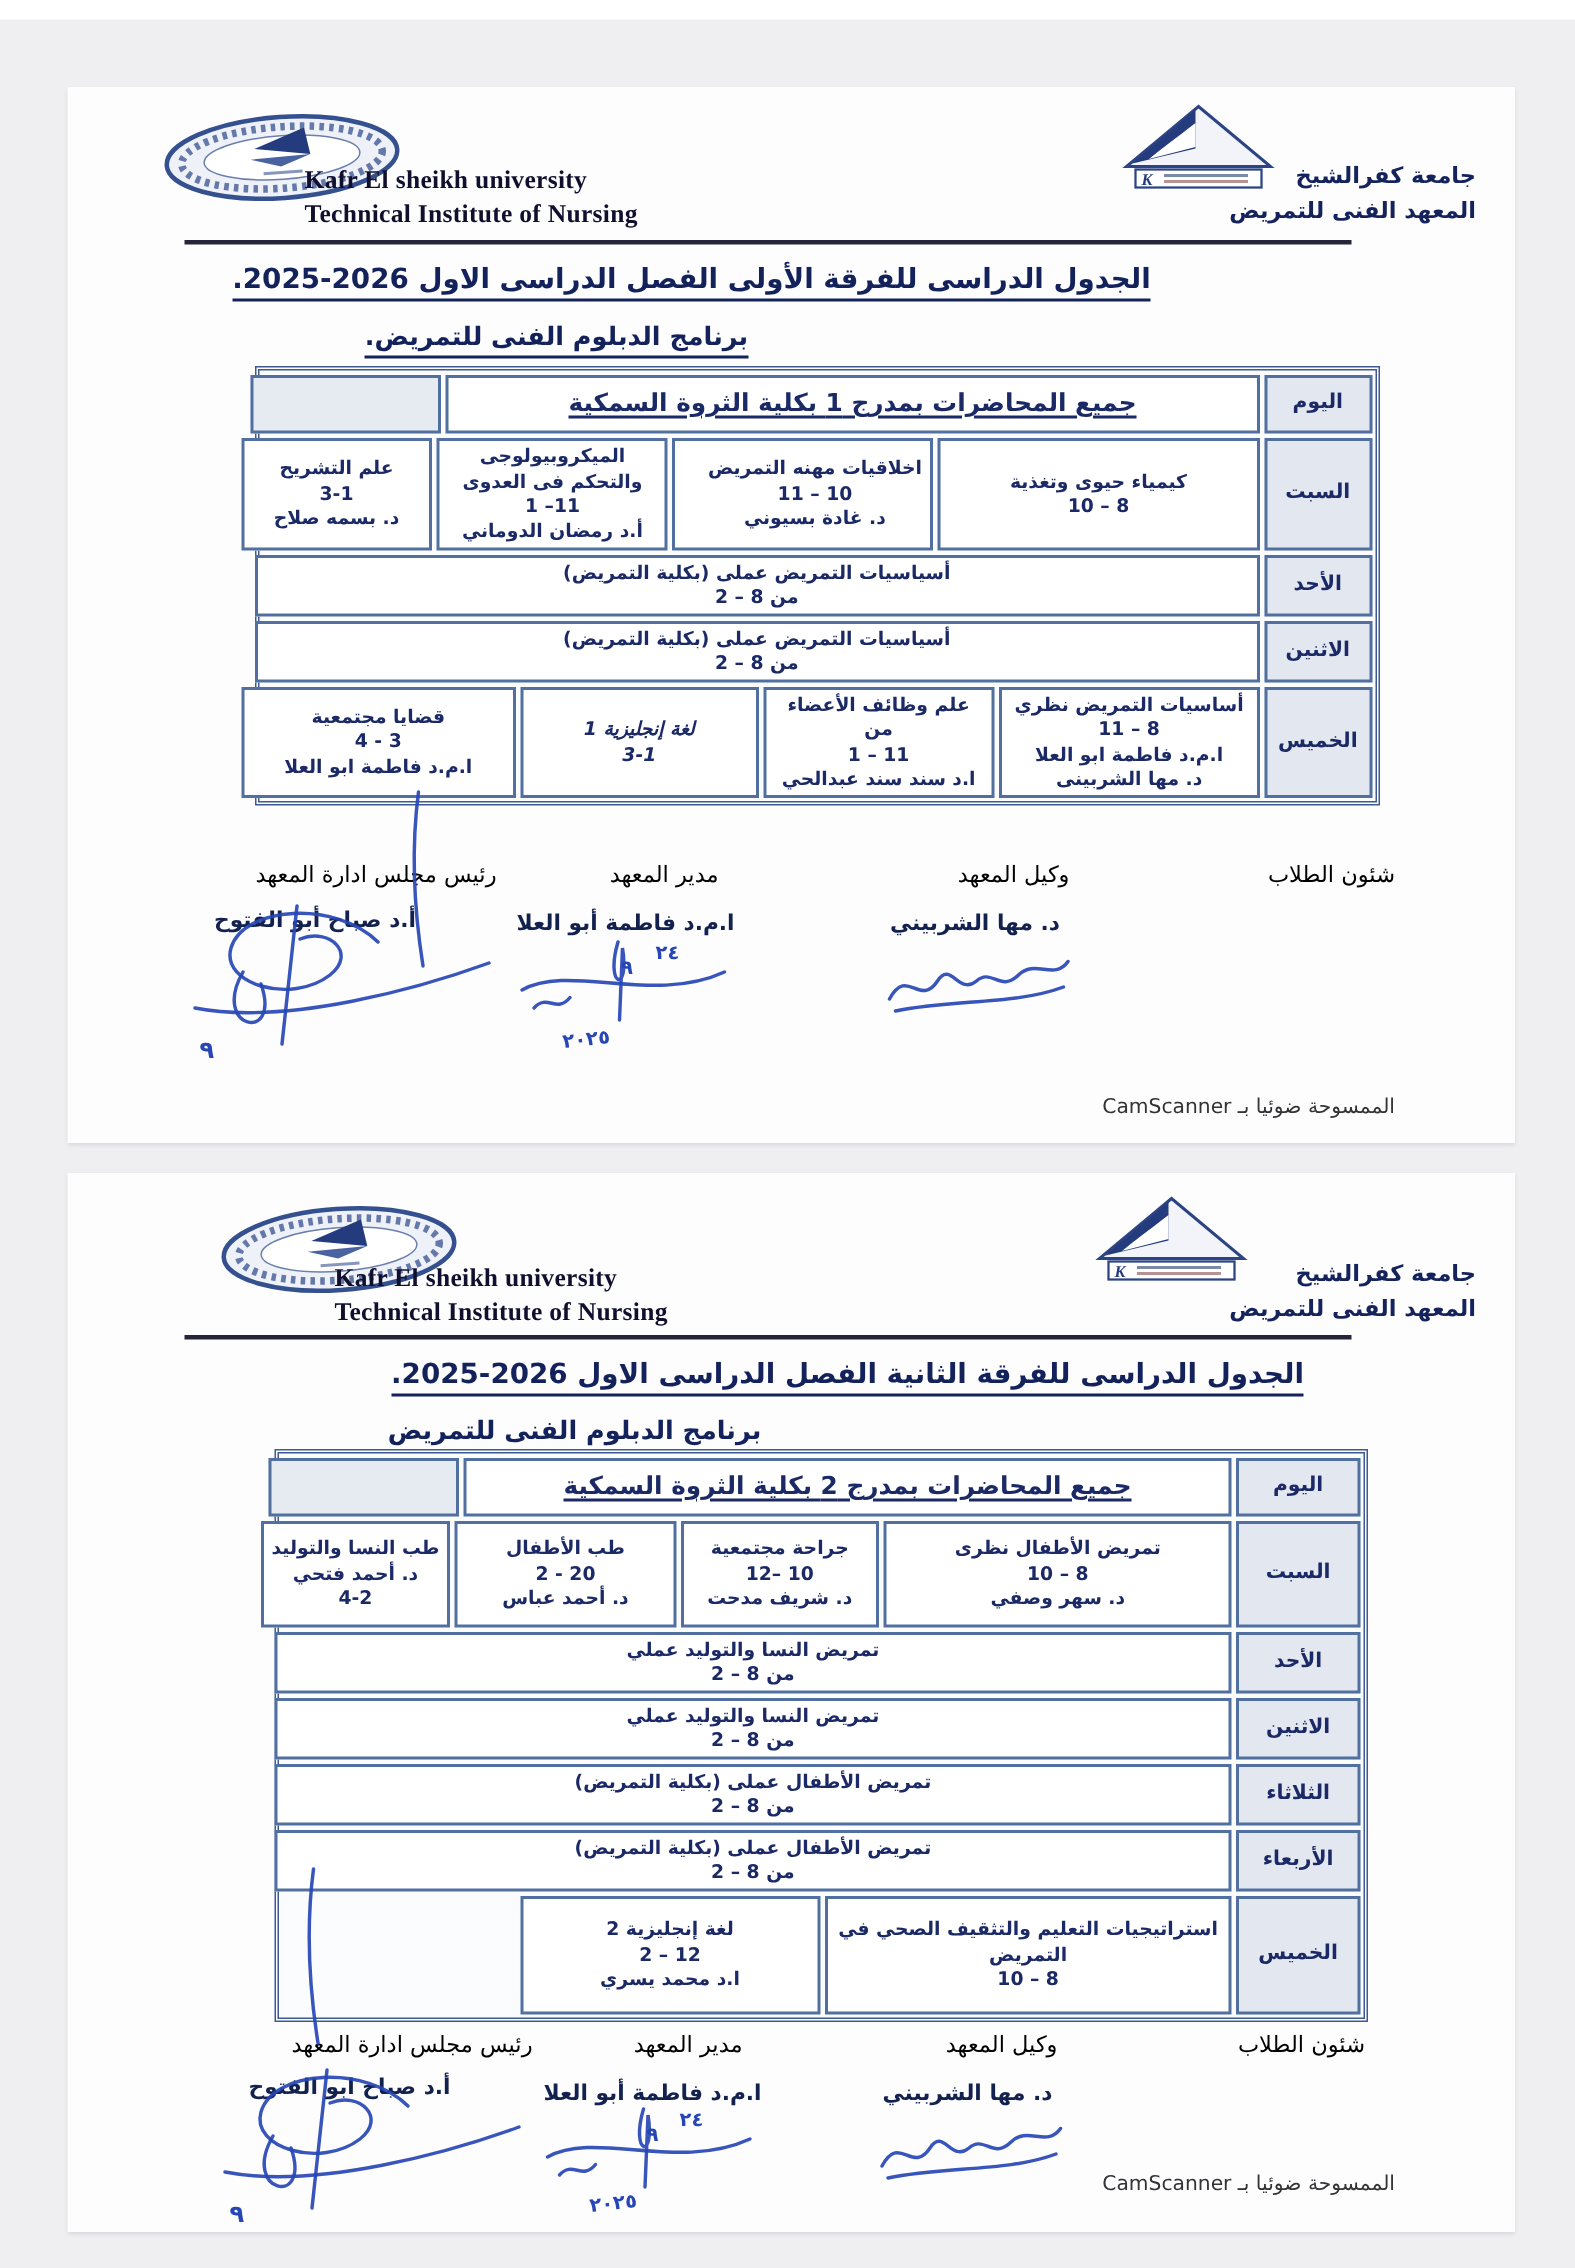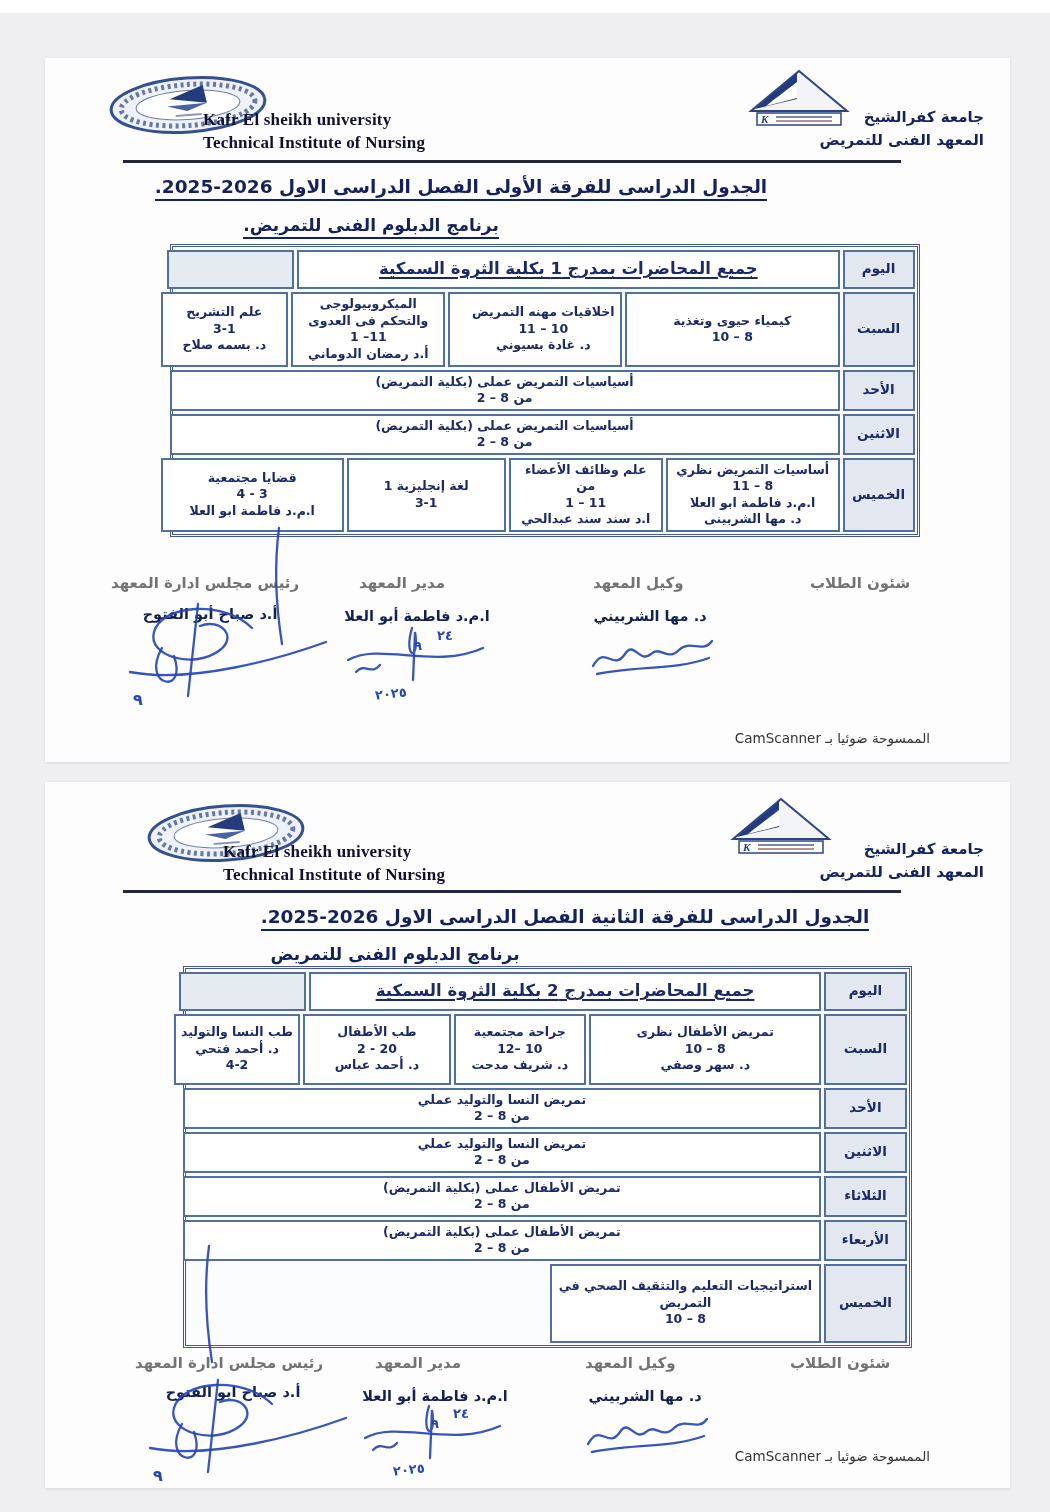--- a/index.html
+++ b/index.html
@@ -19,41 +19,41 @@
   .hdr-en{left:158px;top:50px;font-family:"Liberation Serif",serif;font-weight:700;
     font-size:17px;line-height:23px;color:#10102e;letter-spacing:.2px;}
   .hdr-ar{right:26px;top:48px;direction:rtl;text-align:right;font-weight:700;
     font-size:15px;line-height:23px;color:#15235c;}
   .divider{left:78px;top:102px;width:778px;height:3px;background:#26263a;}
   .title1{left:60px;top:118px;width:712px;text-align:center;direction:rtl;
     font-weight:700;font-size:18.5px;color:#14225c;}
   #page-1 .title1{left:164px;}
   .title2{left:126px;top:157px;width:400px;text-align:center;direction:rtl;
     font-weight:700;font-size:17px;color:#14225c;}
-  #page-1 .title2{left:150px;}
+  #page-1 .title2{left:138px;}
   .u-line{display:inline-block;border-bottom:2.5px solid currentColor;padding-bottom:2px;}
   
   .tbl{left:125px;top:186px;width:750px;direction:rtl;border:3px double #3f5a91;
     background:#fbfcfe;padding:1px;}
   #page-1 .tbl{left:138px;width:729px;top:184px;}
   .sched-row{display:flex;align-items:stretch;}
   .cell{
     border:2px solid #51709f;background:#ffffff;margin:1.5px;
     display:flex;flex-direction:column;justify-content:center;align-items:center;
     text-align:center;padding:2px 3px;color:#1b2a66;font-weight:700;
   }
   .cell.day{background:#e3e7ef;font-size:13.5px;}
   .cell.empty{background:#e6eaf1;}
   .cell.hall{font-size:16.5px;}
   .cell .line{font-size:12.5px;line-height:1.32;}
   .cell .line.num{direction:ltr;unicode-bidi:isolate;}
   .cell.hall .line{font-size:16.5px;text-decoration:underline;
     text-decoration-thickness:2px;text-underline-offset:3px;}
   
-  .sig-label{font-size:15px;font-weight:700;color:#737373;direction:rtl;text-align:left;}
+  .sig-label{font-size:15px;font-weight:400;color:#000000;direction:rtl;text-align:right;}
   .sig-name{font-size:14.5px;font-weight:700;color:#13214f;direction:rtl;text-align:center;}
   .pen{stroke:#2746b5;stroke-width:2.3;fill:none;stroke-linecap:round;opacity:.92;}
   .pen-num{position:absolute;color:#2746b5;font-size:13px;font-weight:700;}
   .cam{right:80px;direction:rtl;font-size:13.5px;color:#333336;}
   #page-0 .cam{top:672px;}
   #page-1 .cam{top:666px;}
 </style>
 </head>
 <body>
 
@@ -161,21 +161,21 @@
           <div class="line">أساسيات التمريض نظري</div>
           <div class="line num">11 – 8</div>
           <div class="line">ا.م.د فاطمة ابو العلا</div>
           <div class="line">د. مها الشربينى</div>
         </div>
         <div class="cell" style="flex: 0 0 20.8%;">
           <div class="line">علم وظائف الأعضاء من</div>
           <div class="line num">1 – 11</div>
           <div class="line">ا.د سند سند عبدالحي</div>
         </div>
-        <div class="cell" style="flex: 0 0 21.4%;">
+        <div class="cell" style="flex: 0 0 21.4%; font-style: italic;">
           <div class="line">لغة إنجليزية 1</div>
           <div class="line num">3-1</div>
         </div>
         <div class="cell" style="flex: 0 0 24.7%;">
           <div class="line">قضايا مجتمعية</div>
           <div class="line num">4 - 3</div>
           <div class="line">ا.م.د فاطمة ابو العلا</div>
         </div>
       </div>
     </div>
@@ -331,20 +331,25 @@
         </div>
       </div>
       <div class="sched-row" style="min-height: 82px;">
         <div class="cell day" style="flex: 0 0 11.4%;">
           <div class="line" style="font-size: 13.5px;">الخميس</div>
         </div>
         <div class="cell" style="flex: 0 0 37.7%;">
           <div class="line">استراتيجيات التعليم والتثقيف الصحي في التمريض</div>
           <div class="line num">10 – 8</div>
         </div>
+        <div class="cell" style="flex: 0 0 27.7%;">
+          <div class="line">لغة إنجليزية 2</div>
+          <div class="line num">2 – 12</div>
+          <div class="line">ا.د محمد يسري</div>
+        </div>
       </div>
     </div>
 
   <div class="abs sig-label" style="left:745px;top:572px;width:120px;">شئون الطلاب</div>
   <div class="abs sig-label" style="left:540px;top:572px;width:120px;">وكيل المعهد</div>
   <div class="abs sig-label" style="left:330px;top:572px;width:120px;">مدير المعهد</div>
   <div class="abs sig-label" style="left:90px;top:572px;width:220px;">رئيس مجلس ادارة المعهد</div>
 
   <div class="abs sig-name" style="left:530px;top:606px;width:140px;">د. مها الشربيني</div>
   <div class="abs sig-name" style="left:315px;top:606px;width:150px;">ا.م.د فاطمة أبو العلا</div>

